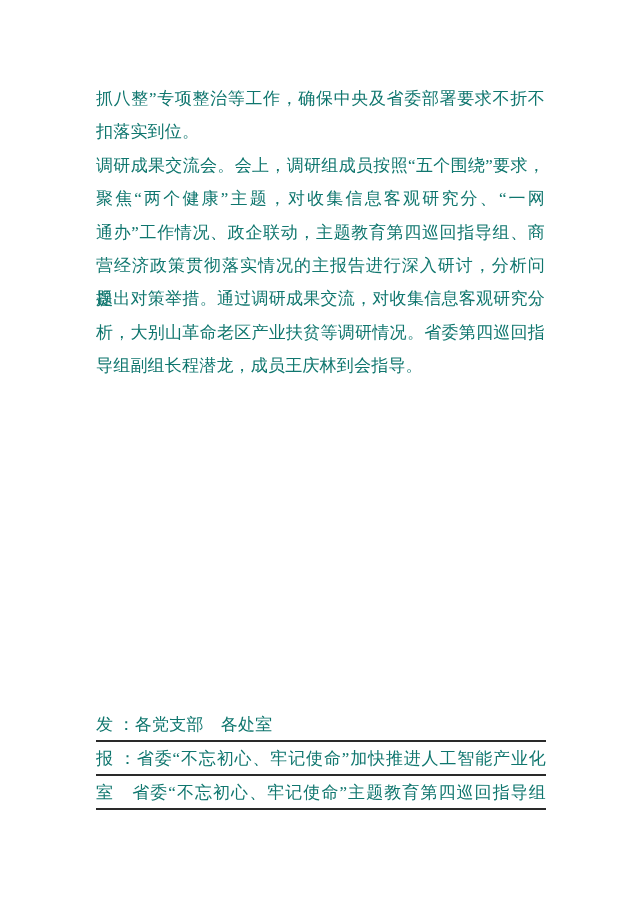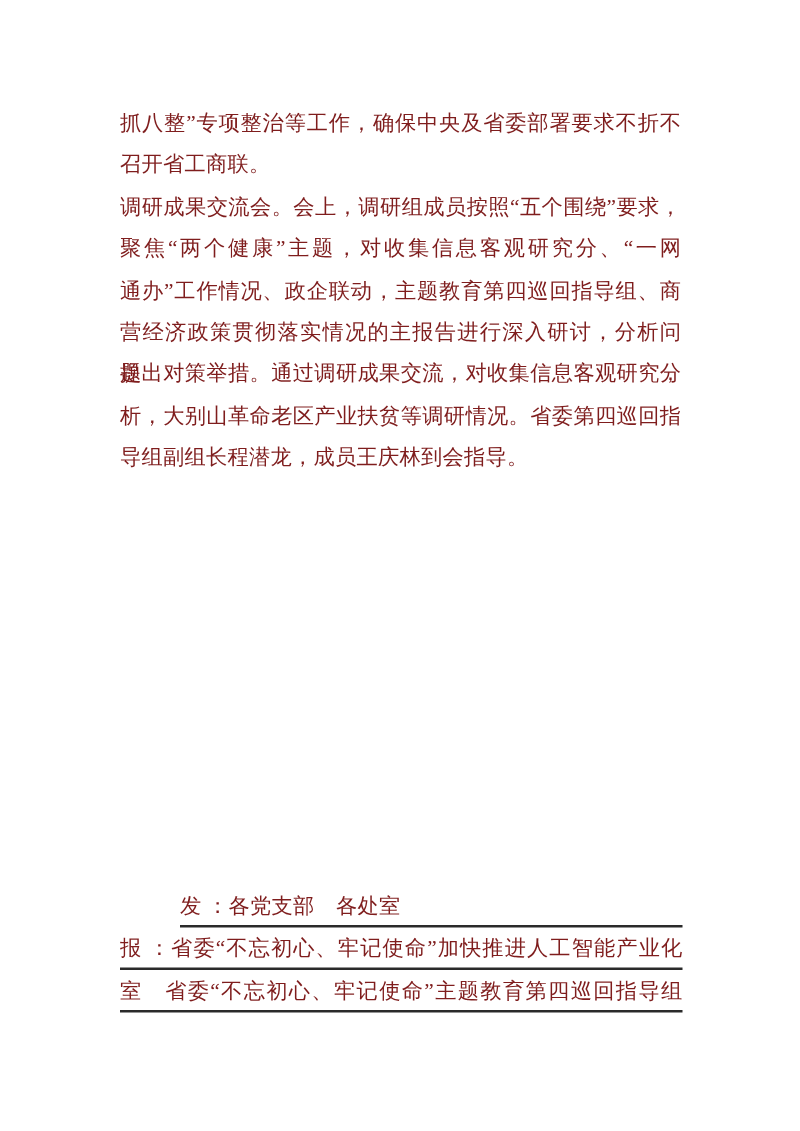--- a/index.html
+++ b/index.html
@@ -6,21 +6,21 @@
     margin: 0;
     padding: 0;
     background: #ffffff;
   }
   .page {
     position: relative;
     width: 640px;
     height: 905px;
     background: #ffffff;
     font-family: "Liberation Serif", serif;
-    color: #7f1d1d;
+    color: #0f766e;
     overflow: hidden;
   }
   .body-text {
     position: absolute;
     left: 96px;
     top: 82px;
     width: 449px;
     font-size: 17px;
   }
   .line {
@@ -55,31 +55,30 @@
     margin-bottom: 2px;
   }
   .footer .f-line.j {
     text-align: justify;
     text-align-last: justify;
     text-justify: inter-character;
   }
   .footer .f-line.l {
     text-align: left;
     text-align-last: left;
-    margin-left: 48px;
   }
 </style>
 </head>
 <body>
 
 <div class="page">
 
   <div class="body-text">
     <div class="line j">抓八整”专项整治等工作，确保中央及省委部署要求不折不</div>
-    <div class="line l">召开省工商联。</div>
+    <div class="line l">扣落实到位。</div>
     <div class="line j">调研成果交流会。会上，调研组成员按照“五个围绕”要求，</div>
     <div class="line j">聚焦“两个健康”主题，对收集信息客观研究分、“一网</div>
     <div class="line j">通办”工作情况、政企联动，主题教育第四巡回指导组、商</div>
     <div class="line j">营经济政策贯彻落实情况的主报告进行深入研讨，分析问题，</div>
     <div class="line j">提出对策举措。通过调研成果交流，对收集信息客观研究分</div>
     <div class="line j">析，大别山革命老区产业扶贫等调研情况。省委第四巡回指</div>
     <div class="line l">导组副组长程潜龙，成员王庆林到会指导。</div>
   </div>
 
   <div class="footer">

